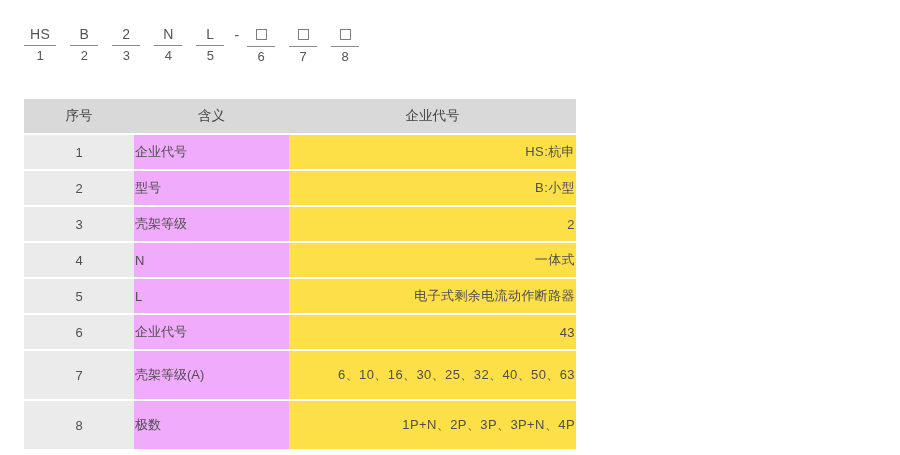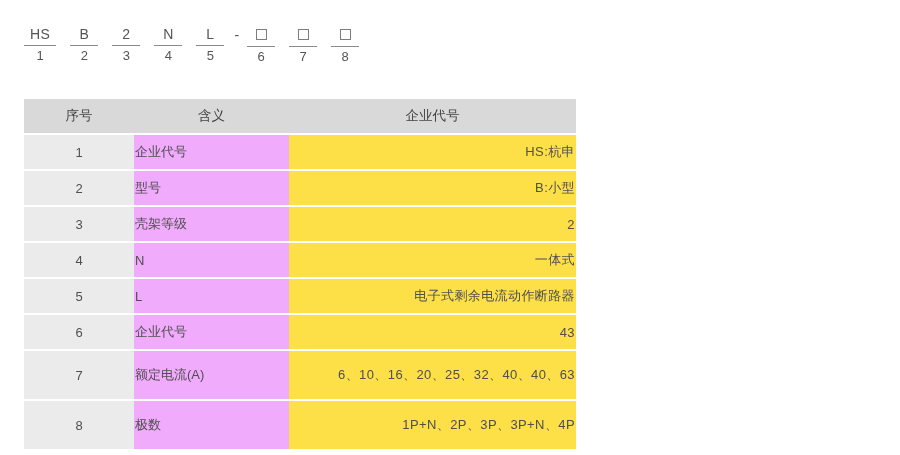--- a/index.html
+++ b/index.html
@@ -239,22 +239,22 @@
         <td class="col-num">6</td>
         <td class="col-mean">企业代号</td>
         <td class="col-desc">43</td>
       </tr>
 
       <tr class="sep-row">
           <td colspan="3"></td>
         </tr>
       <tr class="body-row tall">
         <td class="col-num">7</td>
-        <td class="col-mean">额定电流(A)</td>
-        <td class="col-desc">6、10、16、20、25、32、40、40、63</td>
+        <td class="col-mean">壳架等级(A)</td>
+        <td class="col-desc">6、10、16、30、25、32、40、50、63</td>
       </tr>
 
       <tr class="sep-row">
           <td colspan="3"></td>
         </tr>
       <tr class="body-row tall">
         <td class="col-num">8</td>
         <td class="col-mean">极数</td>
         <td class="col-desc">1P+N、2P、3P、3P+N、4P</td>
       </tr>

